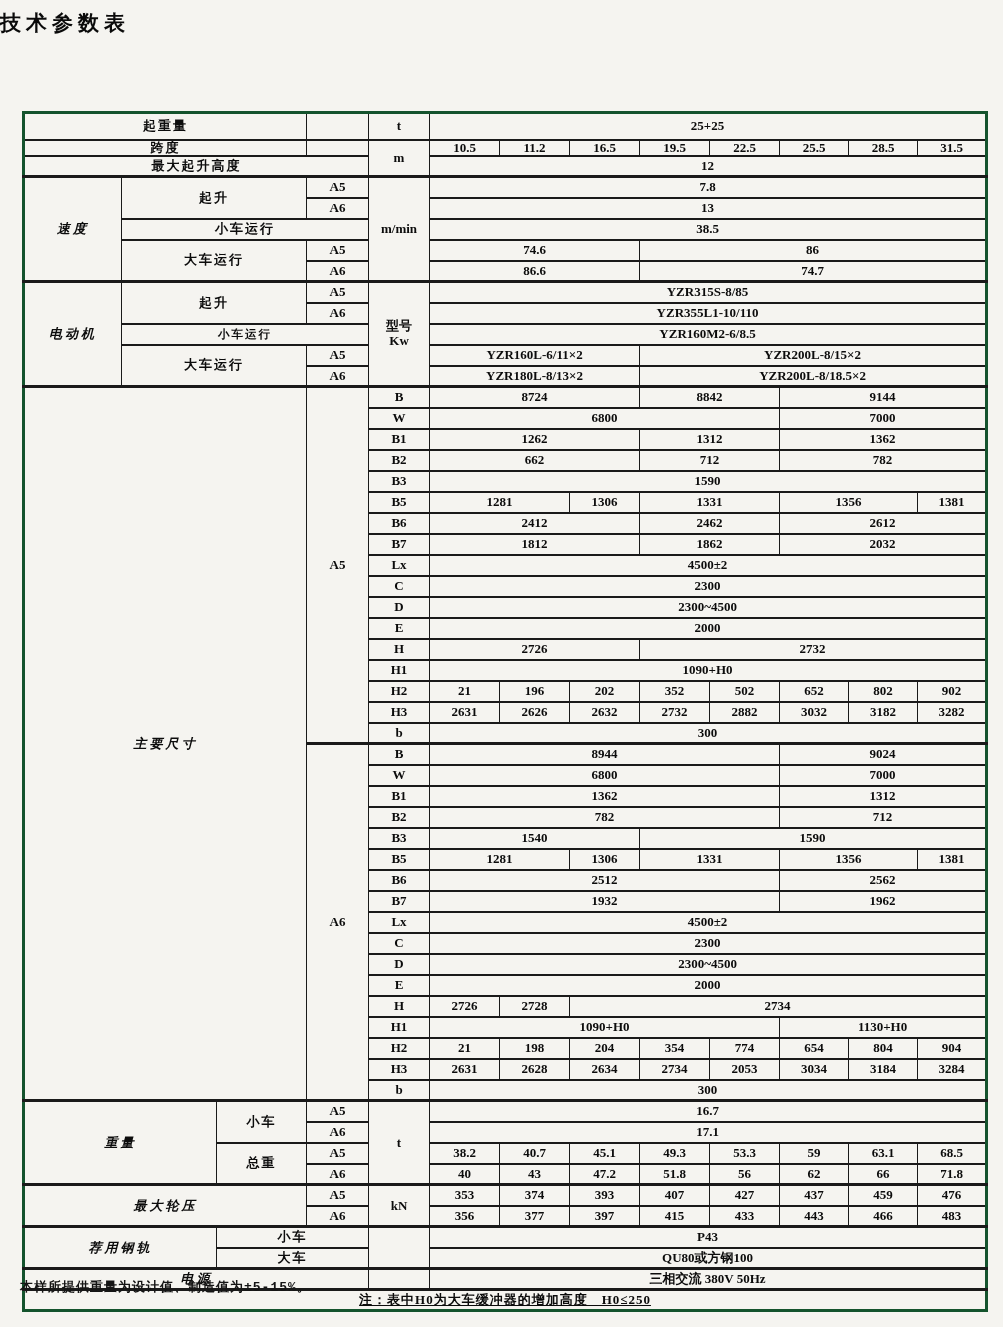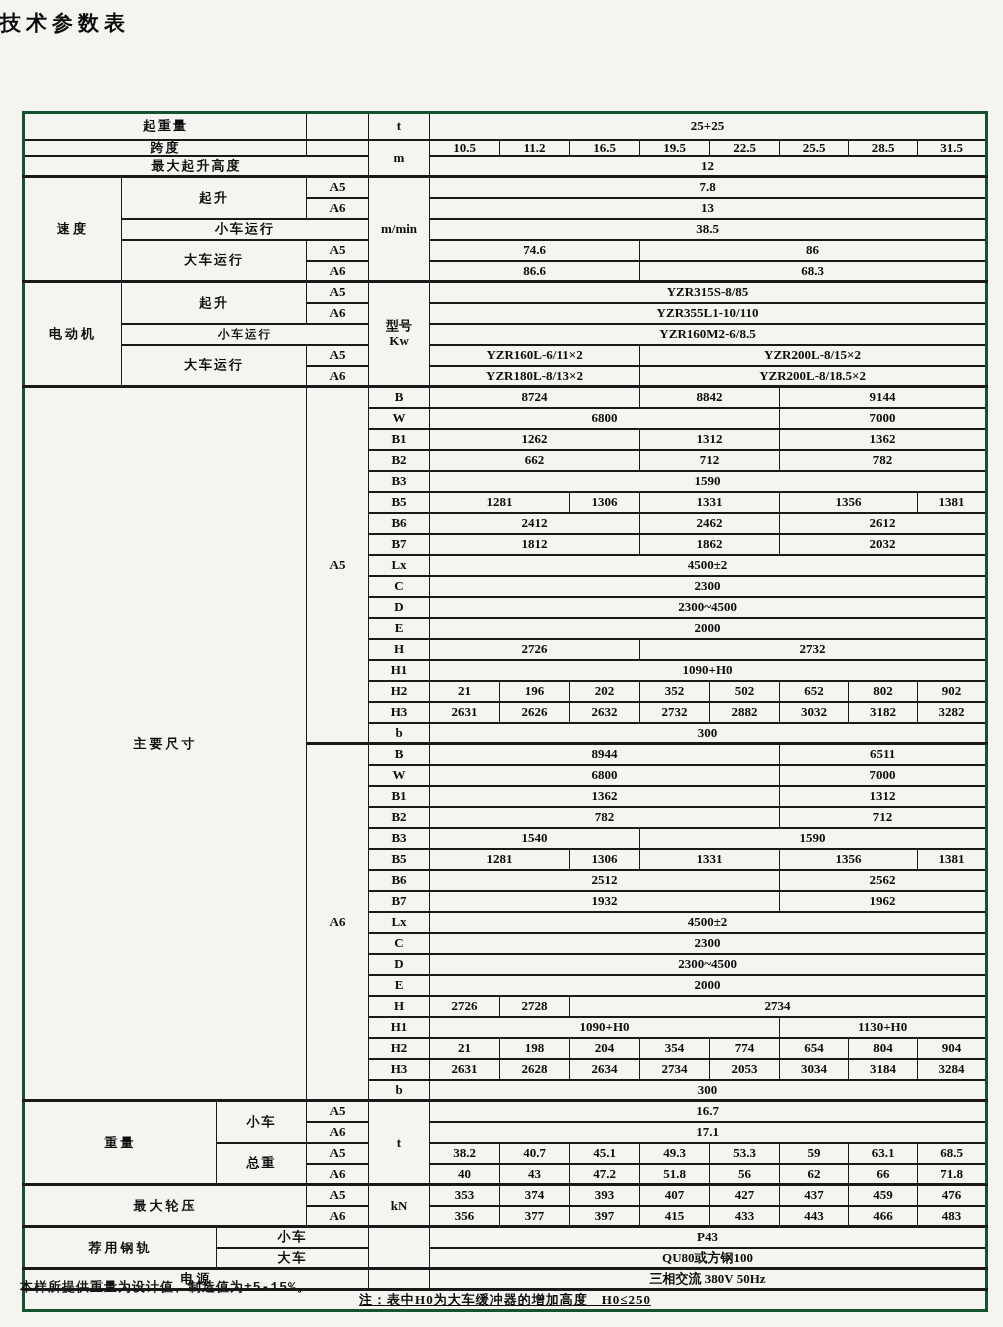--- a/index.html
+++ b/index.html
@@ -33,21 +33,21 @@
     text-align:center; vertical-align:middle;
     font-size:13px; font-weight:bold;
     line-height:1.1;
     overflow:hidden; white-space:nowrap;
   }
   tr { height:21px; }
   tr.h27 { height:27px; }
   tr.h23 { height:15px; }
   tr.sec > td { border-top-width:3px; }
   td.lbl { letter-spacing:2px; }
-  td.seclbl { letter-spacing:3px; font-size:14px; }
+  td.seclbl { letter-spacing:3px; font-size:14px;font-style:italic; }
   td.num { font-size:12.5px; }
   td.unit { font-size:13px; }
   td.note-cell { letter-spacing:1px; font-size:13.5px;text-decoration:underline; }
   .unit-stack div { line-height:1.15; }
   .footnote {
     position:absolute; left:20px; top:1278px;
     font-family:Liberation Mono, monospace;
     font-size:13px; font-weight:bold; letter-spacing:1px;
     color:#151515;
   }
@@ -118,21 +118,21 @@
   </tr>
   <tr>
     <td colspan="2" rowspan="2" class="lbl">大车运行</td>
     <td>A5</td>
     <td colspan="3" class="num">74.6</td>
     <td colspan="5" class="num">86</td>
   </tr>
   <tr>
     <td>A6</td>
     <td colspan="3" class="num">86.6</td>
-    <td colspan="5" class="num">68.3</td>
+    <td colspan="5" class="num">74.7</td>
   </tr>
 
   <tr class="sec">
     <td rowspan="5" class="seclbl">电动机</td>
     <td colspan="2" rowspan="2" class="lbl">起升</td>
     <td>A5</td>
     <td rowspan="5" class="unit unit-stack">
       <div>型号</div>
       <div>Kw</div>
     </td>
@@ -256,21 +256,21 @@
   </tr>
   <tr>
     <td>b</td>
     <td colspan="8" class="num">300</td>
   </tr>
 
   <tr class="sec">
     <td rowspan="17">A6</td>
     <td>B</td>
     <td colspan="5" class="num">8944</td>
-    <td colspan="3" class="num">6511</td>
+    <td colspan="3" class="num">9024</td>
   </tr>
   <tr>
     <td>W</td>
     <td colspan="5" class="num">6800</td>
     <td colspan="3" class="num">7000</td>
   </tr>
   <tr>
     <td>B1</td>
     <td colspan="5" class="num">1362</td>
     <td colspan="3" class="num">1312</td>

